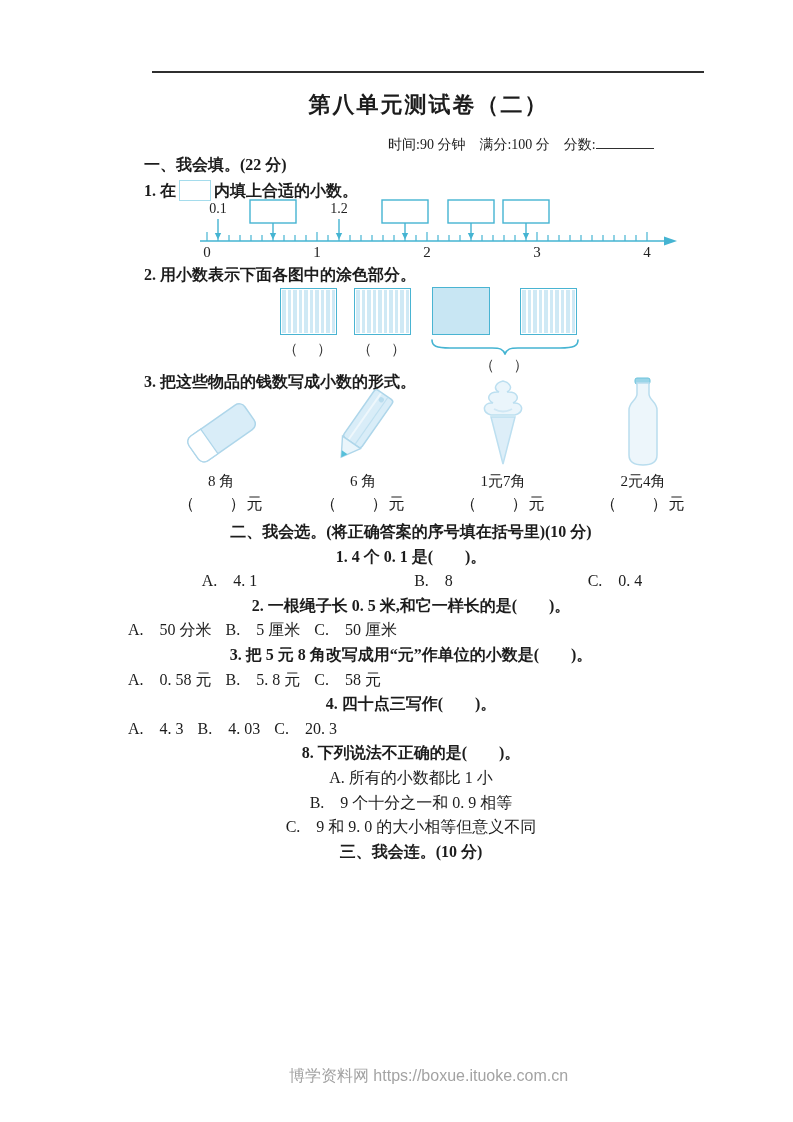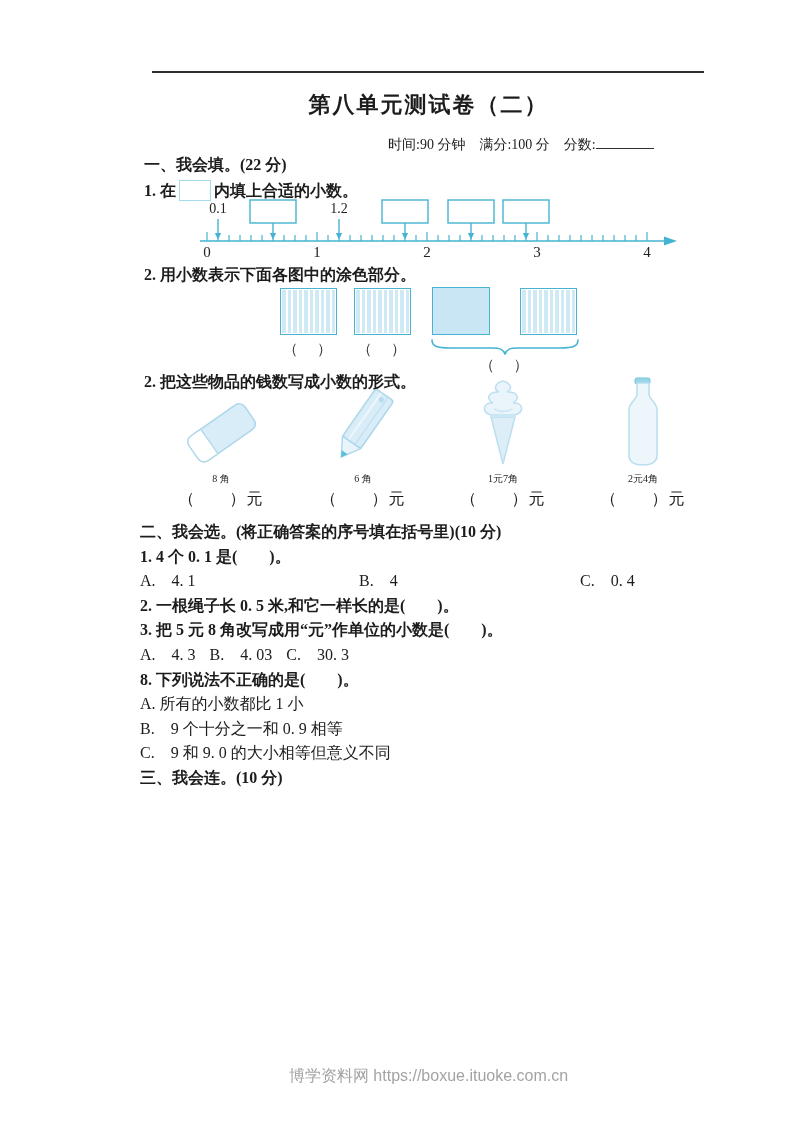--- a/index.html
+++ b/index.html
@@ -20,26 +20,26 @@
   .grid10{position:absolute;top:288px;width:57px;height:47px;box-sizing:border-box;border:1.5px solid #49b4d2;background:#fff;display:flex;gap:2px;padding:1px;}
   .grid10 .col{flex:1;background:#cfe9f5;}
   .gridsolid{position:absolute;top:287px;width:58px;height:48px;box-sizing:border-box;border:1.5px solid #49b4d2;background:#c8e6f3;}
   .pb{position:absolute;top:340px;width:57px;text-align:center;font-size:15px;color:#3a3a3a;letter-spacing:2px;}
   .brace-svg{left:398px;top:337px;width:150px;height:18px;}
   .pb3{left:398px;top:356px;width:150px;text-align:center;font-size:15px;color:#3a3a3a;letter-spacing:2px;}
   .q3-line{left:112px;top:372px;font-weight:600;}
   .items{left:0;top:390px;width:793px;height:130px;}
   .item{position:absolute;top:0;width:138px;text-align:center;}
   .item-art{height:80px;display:flex;align-items:flex-end;justify-content:center;}
-  .item-price{font-size:10px;margin-top:2px;}
+  .item-price{font-size:15px;margin-top:2px;}
   .item-blank{font-size:16px;margin-top:3px;letter-spacing:1px;}
-  .sec2{left:108px;top:520px;width:566px;}
+  .sec2{left:96px;top:520px;width:566px;text-align:center;}
   .sec2 div{line-height:24.6px;}
   .q-text{font-weight:600;}
-  .op-spread{display:grid;grid-template-columns:203px 205px 1fr;gap:16px;}
+  .op-spread{display:grid;grid-template-columns:203px 205px 1fr;}
   .op-inline{display:flex;gap:14px;}
   .footer{left:0;top:1066px;width:793px;text-align:center;color:#a3a3a3;
           font-family:"Liberation Sans","DejaVu Sans",sans-serif;font-size:16px;}
 </style>
 </head>
 <body>
 
 <div class="page">
 
   <div class="abs top-rule"></div>
@@ -166,21 +166,21 @@
         <div class="col"></div>
       </div>
     </div>
   <div class="abs pb" style="left:248px;">（　）</div>
   <div class="abs pb" style="left:322px;">（　）</div>
   <svg class="abs brace-svg" viewBox="0 0 150 18">
     <path d="M2,3 C2,9 6,11 20,11 L62,11 C70,11 73,12 75,17 C77,12 80,11 88,11 L130,11 C144,11 148,9 148,3" fill="none" stroke="#45b4d2" stroke-width="1.6" stroke-linecap="round"></path>
   </svg>
   <div class="abs pb3">（　）</div>
 
-  <div class="abs q3-line">2. 把这些物品的钱数写成小数的形式。</div>
+  <div class="abs q3-line">3. 把这些物品的钱数写成小数的形式。</div>
 
   <div class="abs items" id="items">
       <div class="item" style="left: 120px;">
         <div class="item-art">
           <svg width="96" height="78" viewBox="0 0 96 78">
             <g transform="rotate(-35 48 40)">
         <rect x="14" y="26" width="68" height="30" rx="7" fill="#d9edf8" stroke="#aed6ea" stroke-width="1.5"></rect>
         <path d="M14,33 a7,7 0 0 1 7,-7 h12 v30 h-12 a7,7 0 0 1 -7,-7 z" fill="#ffffff" stroke="#aed6ea" stroke-width="1.2"></path>
       </g>
           </svg>
@@ -226,29 +226,40 @@
         <div class="item-blank">（　　）元</div>
       </div>
     </div>
 
   <div class="abs sec2">
     <div class="sec-heading">二、我会选。(将正确答案的序号填在括号里)(10 分)</div>
     <div id="mc-questions">
         <div class="q-text">1. 4 个 0. 1 是(　　)。</div>
         <div class="op-spread">
           <span>A.　4. 1</span>
-          <span>B.　4</span>
+          <span>B.　8</span>
           <span>C.　0. 4</span>
         </div>
         <div class="q-text">2. 一根绳子长 0. 5 米,和它一样长的是(　　)。</div>
+        <div class="op-inline">
+          <span>A.　50 分米</span>
+          <span>B.　5 厘米</span>
+          <span>C.　50 厘米</span>
+        </div>
         <div class="q-text">3. 把 5 元 8 角改写成用“元”作单位的小数是(　　)。</div>
+        <div class="op-inline">
+          <span>A.　0. 58 元</span>
+          <span>B.　5. 8 元</span>
+          <span>C.　58 元</span>
+        </div>
+        <div class="q-text">4. 四十点三写作(　　)。</div>
         <div class="op-inline">
           <span>A.　4. 3</span>
           <span>B.　4. 03</span>
-          <span>C.　30. 3</span>
+          <span>C.　20. 3</span>
         </div>
         <div class="q-text">8. 下列说法不正确的是(　　)。</div>
         <div class="op-row">A. 所有的小数都比 1 小</div>
         <div class="op-row">B.　9 个十分之一和 0. 9 相等</div>
         <div class="op-row">C.　9 和 9. 0 的大小相等但意义不同</div>
       </div>
     <div class="sec-heading">三、我会连。(10 分)</div>
   </div>
 
   <div class="abs footer">博学资料网 https://boxue.ituoke.com.cn</div>

